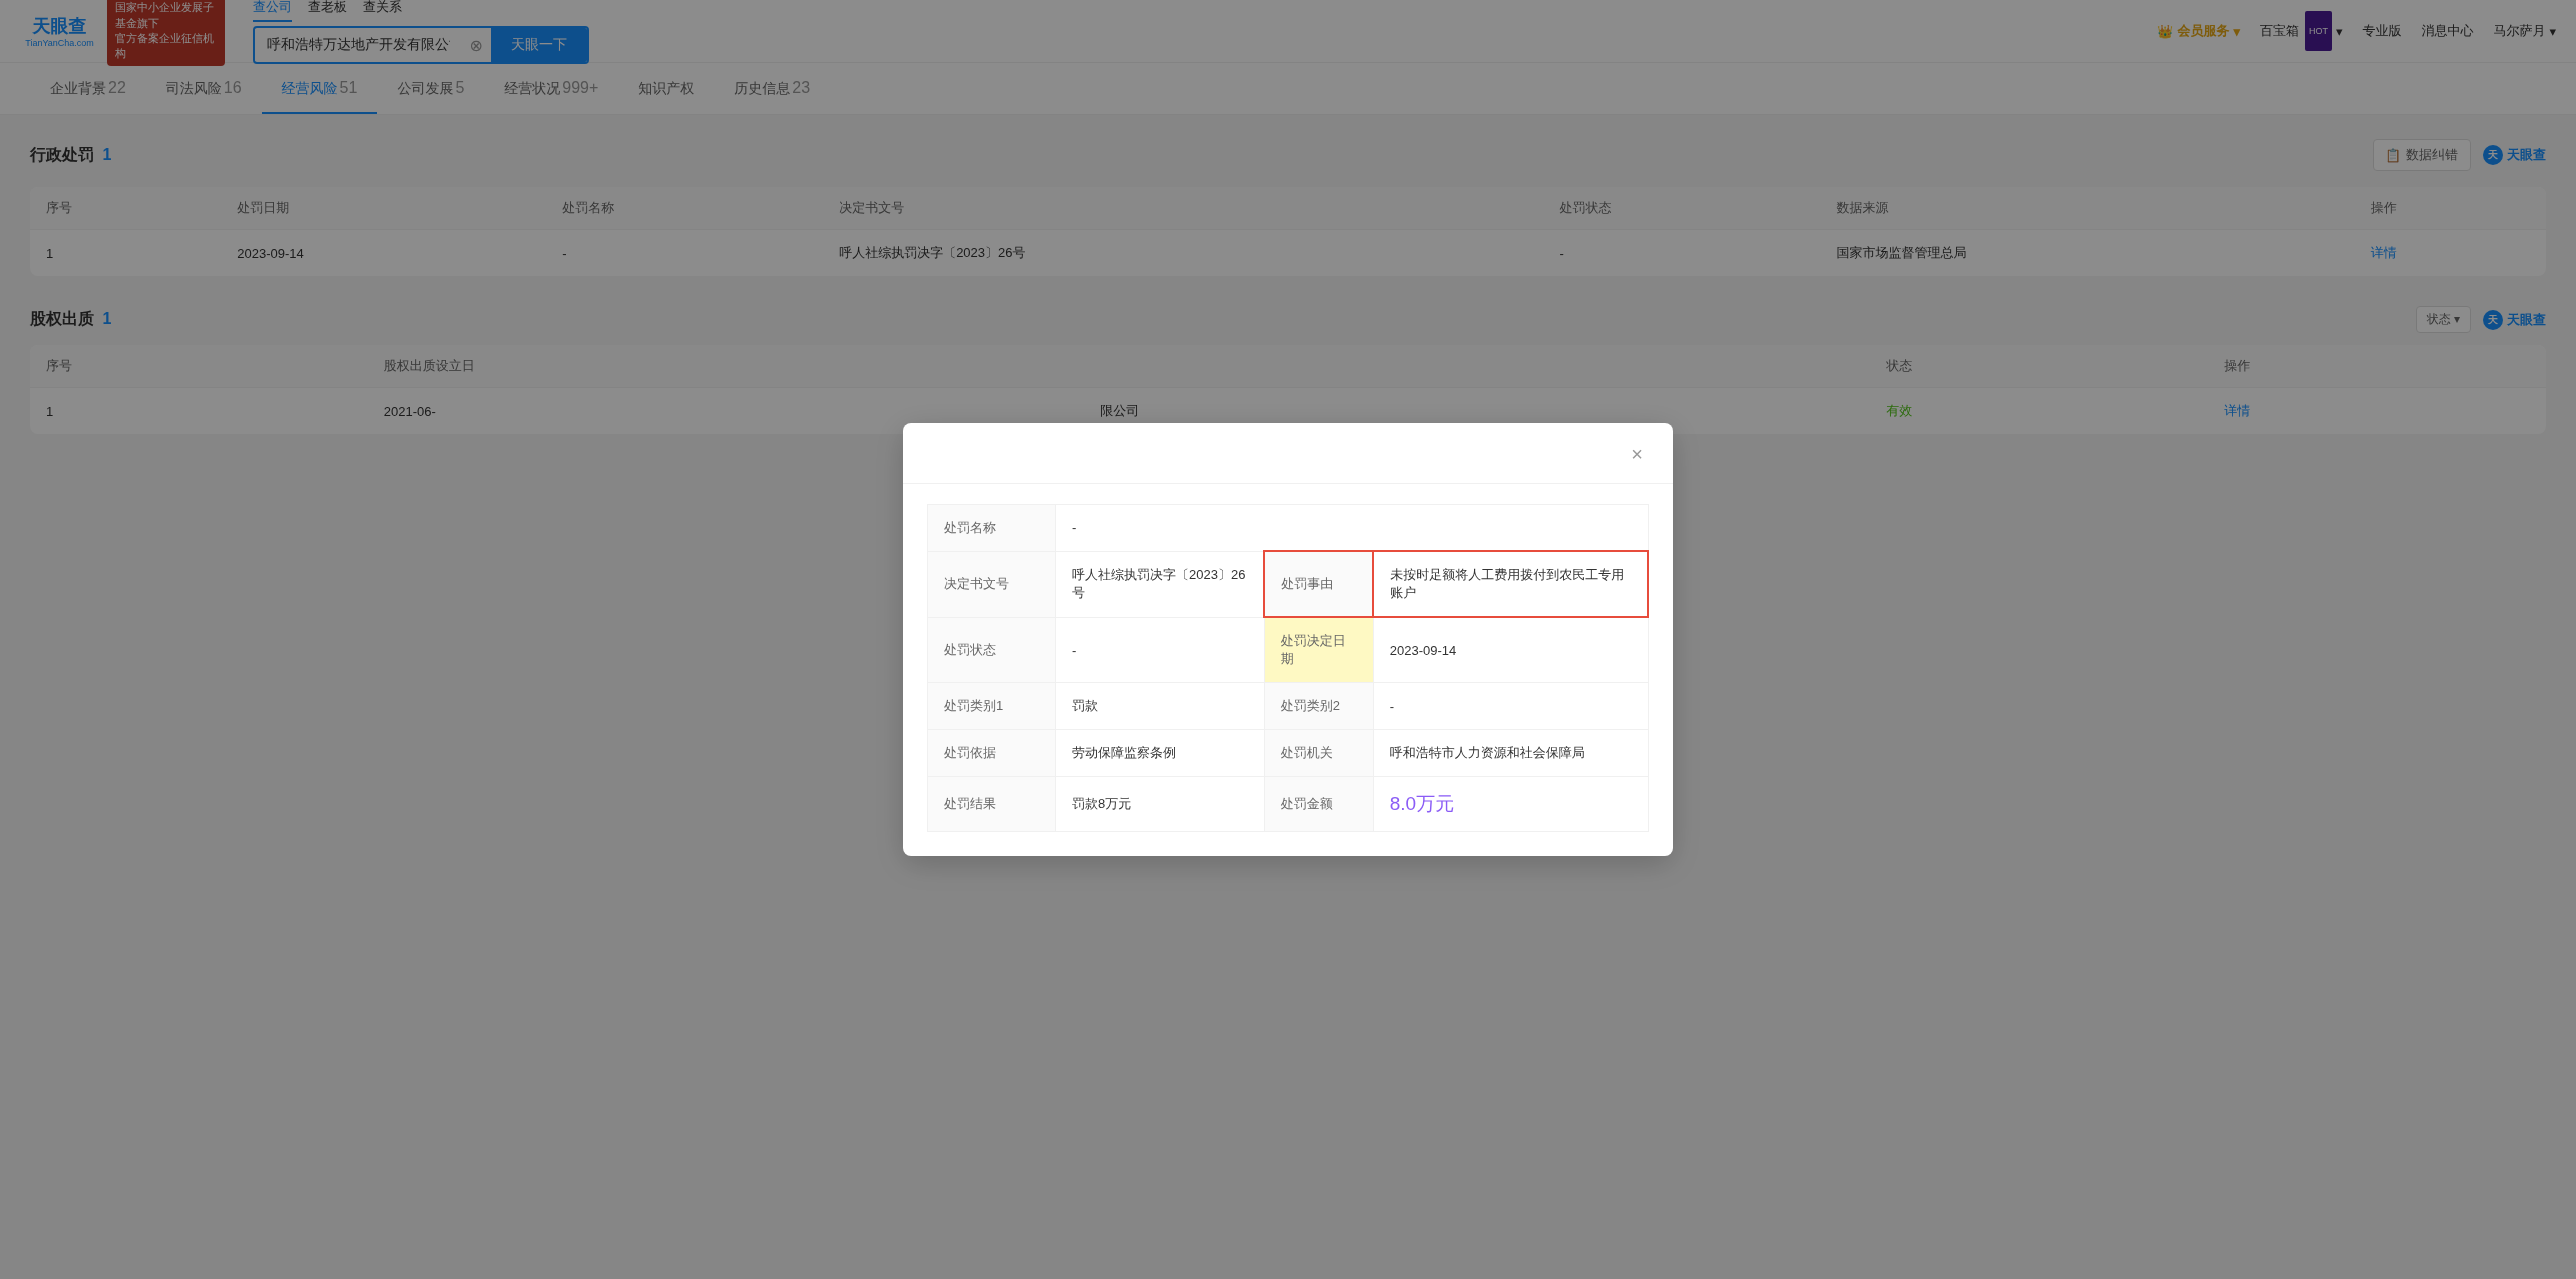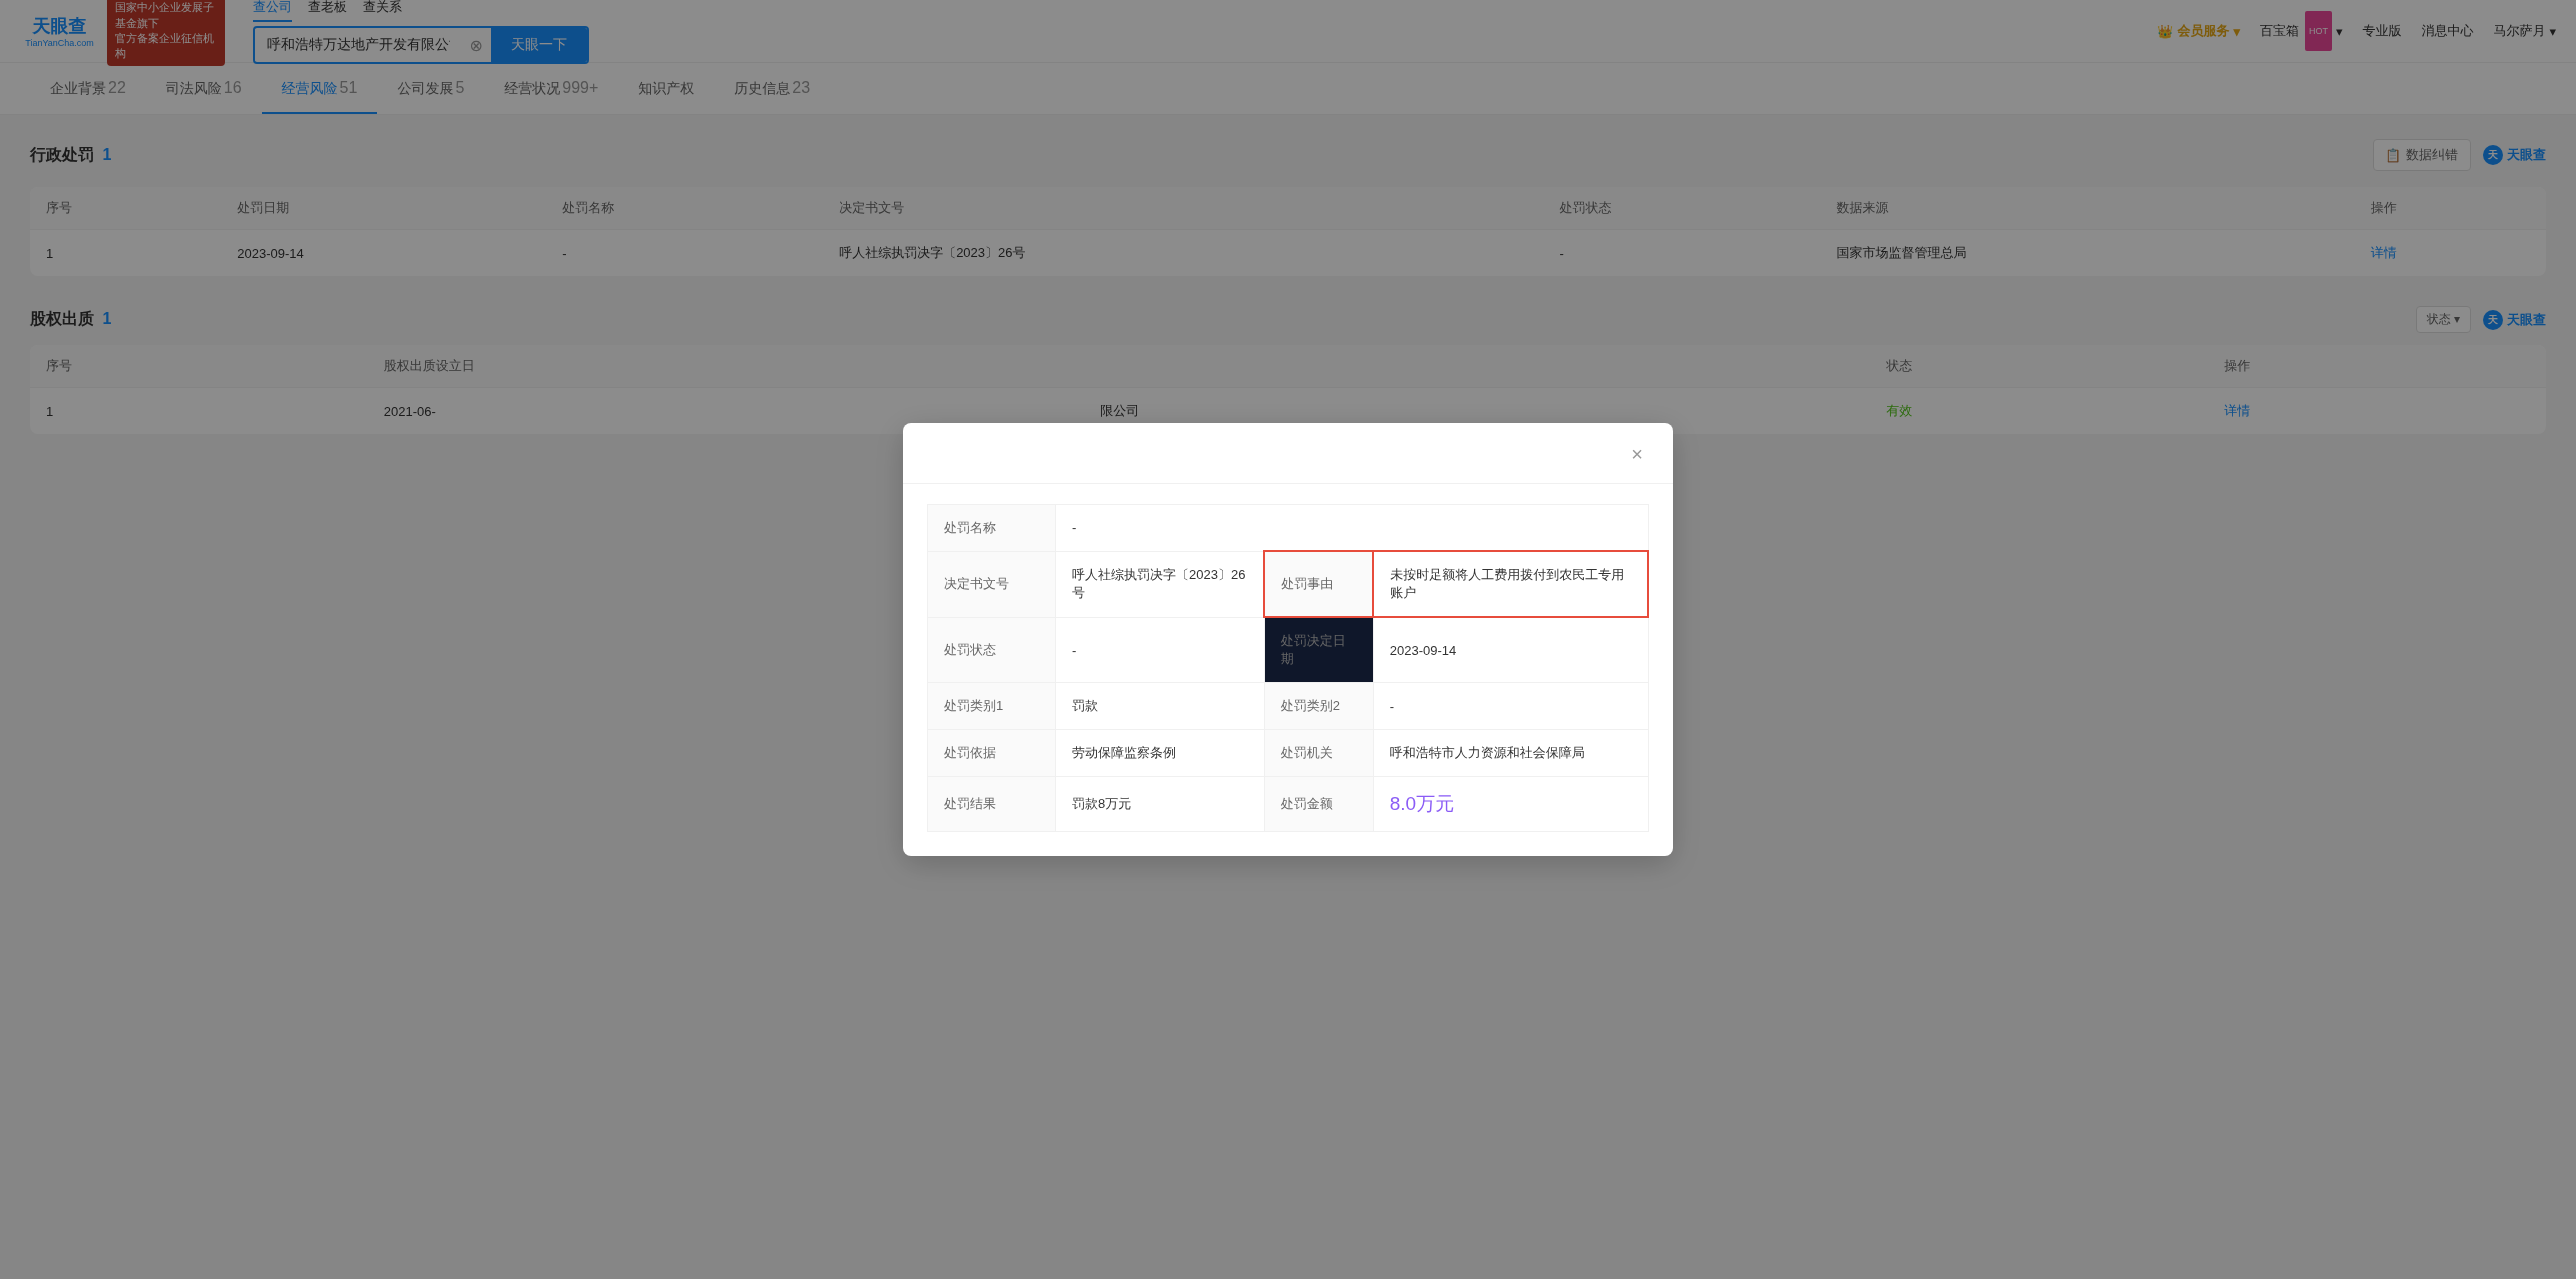--- a/index.html
+++ b/index.html
@@ -14,21 +14,21 @@
     .badge-area { background: #c0392b; color: #fff; font-size: 11px; padding: 4px 8px; border-radius: 4px; line-height: 1.4; width: 118px; }
     .search-tab { font-size: 13px; color: #333; cursor: pointer; padding-bottom: 4px; }
     .search-tab.active { color: #1890ff; border-bottom: 2px solid #1890ff; }
     .search-bar { display: flex; align-items: center; border: 2px solid #1890ff; border-radius: 4px; overflow: hidden; width: 336px; }
     .search-input { flex: 1; border: none; outline: none; padding: 8px 12px; font-size: 14px; color: #333; }
     .search-clear { padding: 0 8px; color: #999; cursor: pointer; font-size: 16px; }
     .search-btn { background: #1890ff; color: #fff; border: none; padding: 8px 20px; cursor: pointer; font-size: 14px; white-space: nowrap; }
     .header-right { display: flex; align-items: center; gap: 20px; margin-left: auto; }
     .header-link { font-size: 13px; color: #333; cursor: pointer; display: flex; align-items: center; gap: 4px; }
     .header-link.vip { color: #e6a817; font-weight: bold; }
-    .hot-badge { background: #ec4899; color: #fff; font-size: 9px; padding: 15px 4px; border-radius: 2px; margin-left: 2px; }
+    .hot-badge { background: #4c1d95; color: #fff; font-size: 9px; padding: 15px 4px; border-radius: 2px; margin-left: 2px; }
 
     
     .nav-tabs { background: #fff; border-bottom: 1px solid #eee; display: flex; align-items: center; padding: 0 30px; }
     .nav-tab { padding: 16px 20px; font-size: 14px; color: #666; cursor: pointer; position: relative; white-space: nowrap; }
     .nav-tab .count { font-size: 16px; color: #999; margin-left: 2px; }
     .nav-tab.active { color: #1890ff; }
     .nav-tab.active::after { content: ''; position: absolute; bottom: 0; left: 0; right: 0; height: 2px; background: #1890ff; }
 
     
     .main { padding: 24px 30px; }
@@ -229,21 +229,21 @@
           <tr>
             <td style="padding:14px 16px;background:#fafafa;color:#666;font-size:13px;border:1px solid #f0f0f0;width:128px;">决定书文号</td>
             <td style="padding:14px 16px;color:#333;font-size:13px;border:1px solid #f0f0f0;">呼人社综执罚决字〔2023〕26号</td>
             <td style="padding:14px 16px;background:#fafafa;color:#666;font-size:13px;border:2px solid #e74c3c;width:109px;">处罚事由</td>
             <td style="padding:14px 16px;color:#333;font-size:13px;border:2px solid #e74c3c;">未按时足额将人工费用拨付到农民工专用账户</td>
           </tr>
 
           <tr>
             <td style="padding:14px 16px;background:#fafafa;color:#666;font-size:13px;border:1px solid #f0f0f0;">处罚状态</td>
             <td style="padding:14px 16px;color:#333;font-size:13px;border:1px solid #f0f0f0;">-</td>
-            <td style="padding:14px 16px;background:#0f172a;color:#666;font-size:13px;border:1px solid #f0f0f0;">处罚决定日期</td>
+            <td style="padding:14px 16px;background:#fef9c3;color:#666;font-size:13px;border:1px solid #f0f0f0;">处罚决定日期</td>
             <td style="padding:14px 16px;color:#333;font-size:13px;border:1px solid #f0f0f0;">2023-09-14</td>
           </tr>
 
           <tr>
             <td style="padding:14px 16px;background:#fafafa;color:#666;font-size:13px;border:1px solid #f0f0f0;">处罚类别1</td>
             <td style="padding:14px 16px;color:#333;font-size:13px;border:1px solid #f0f0f0;">罚款</td>
             <td style="padding:14px 16px;background:#fafafa;color:#666;font-size:13px;border:1px solid #f0f0f0;">处罚类别2</td>
             <td style="padding:14px 16px;color:#333;font-size:13px;border:1px solid #f0f0f0;">-</td>
           </tr>
 

